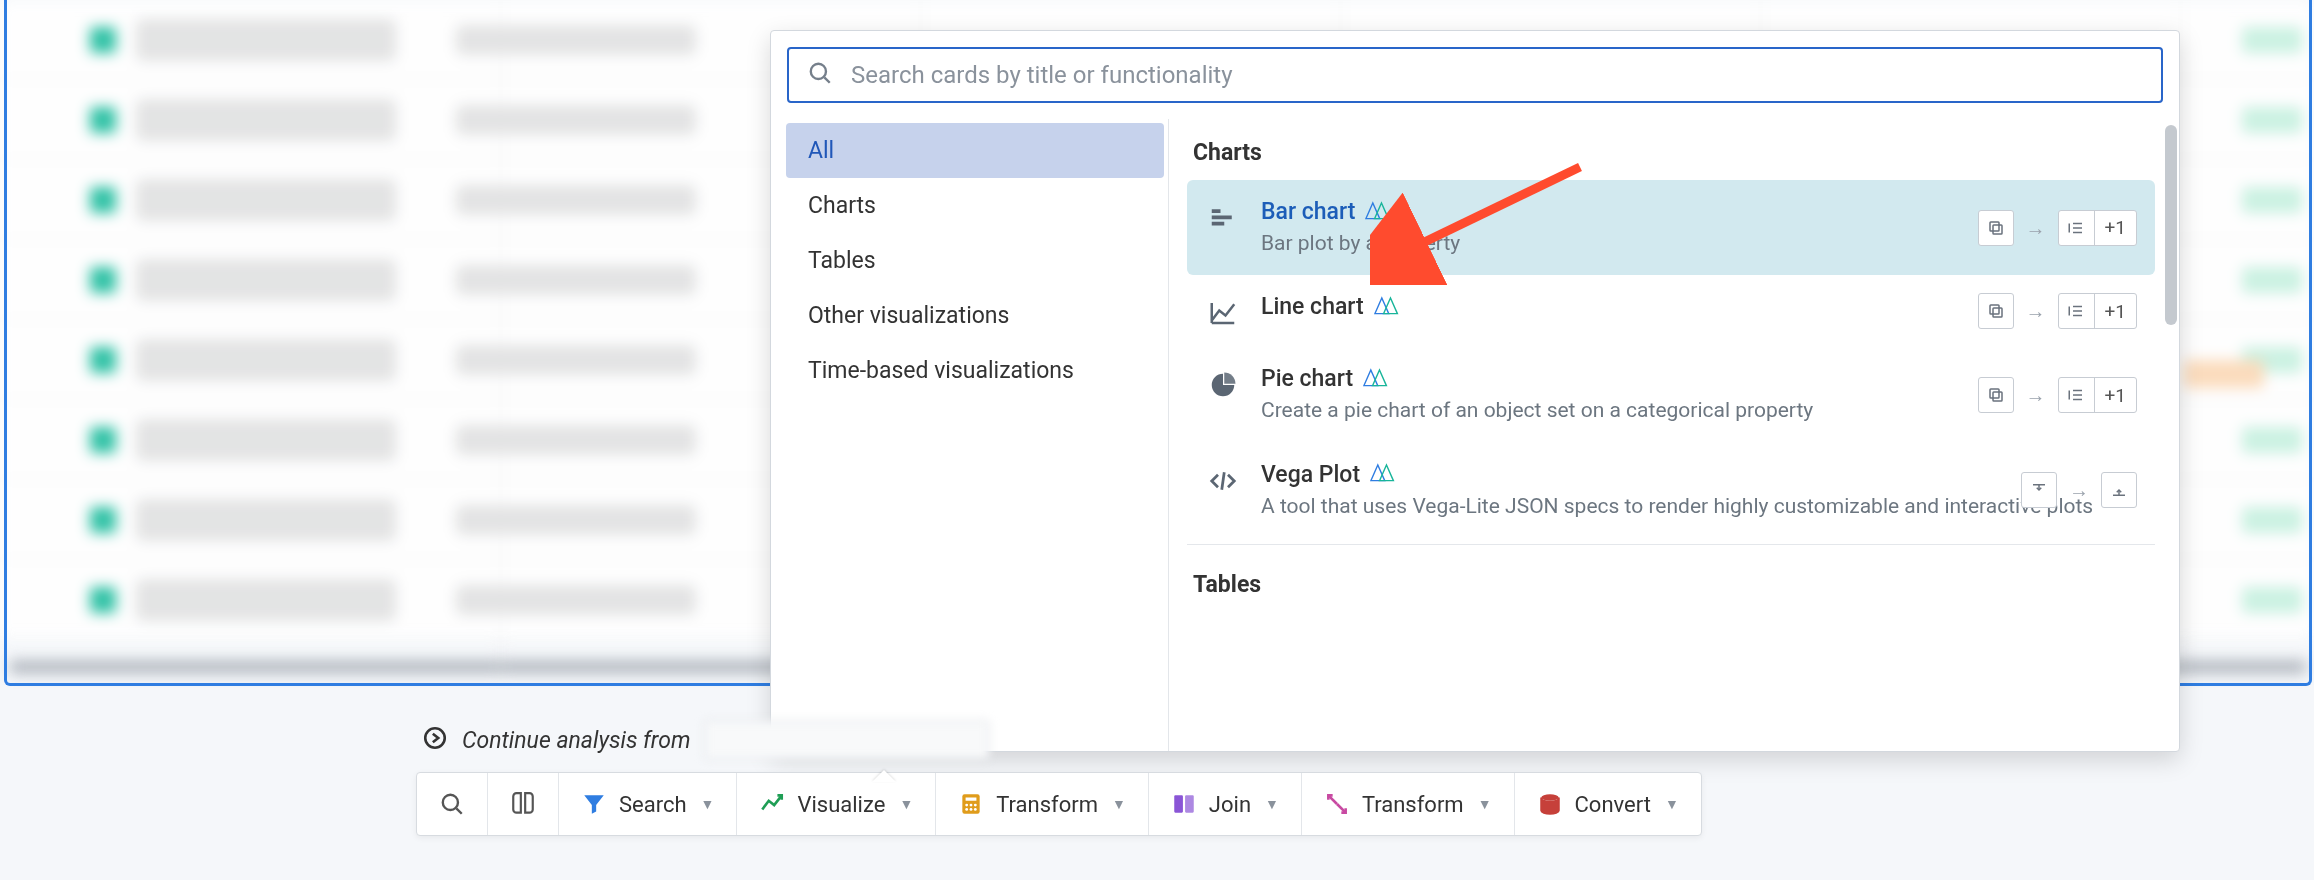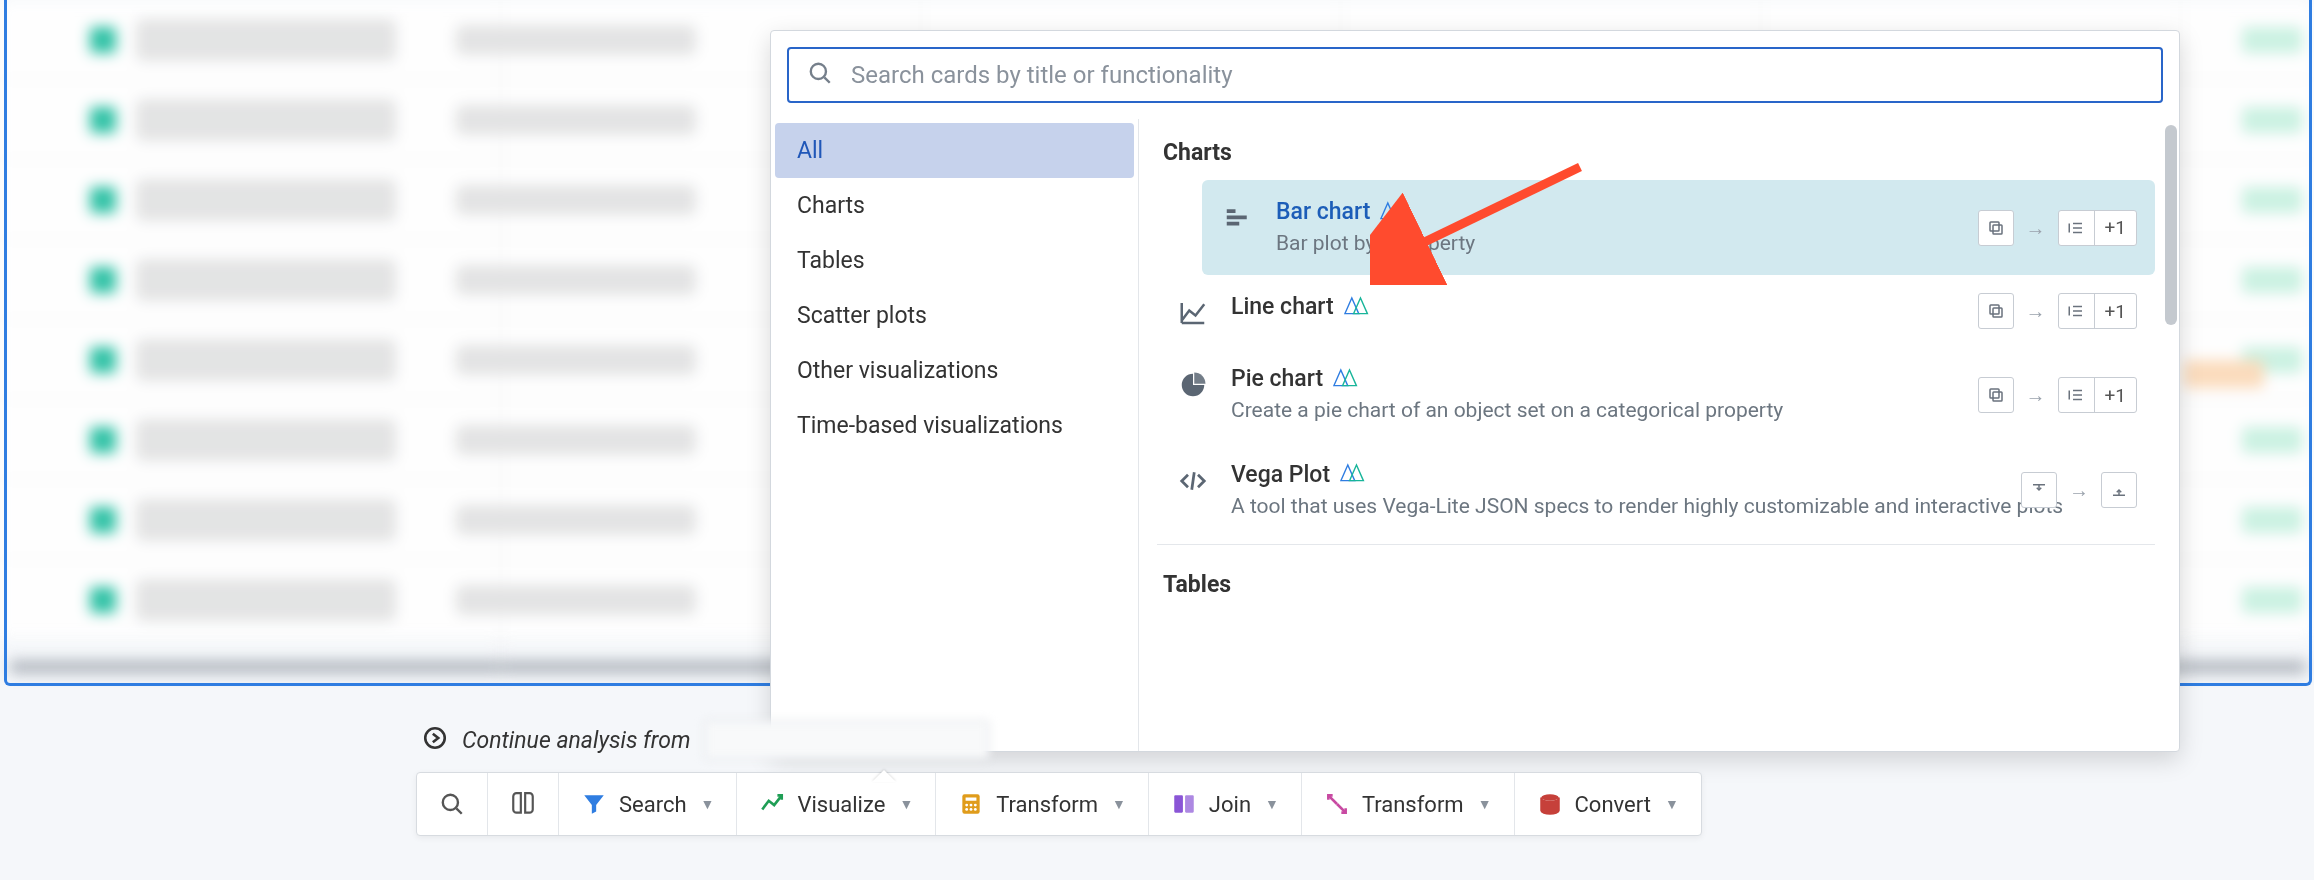--- a/index.html
+++ b/index.html
@@ -31,35 +31,35 @@
     border: 2px solid #2965c9; border-radius: 4px;
     padding: 0 18px; gap: 18px;
   }
   .search-box svg { width: 26px; height: 26px; stroke:#757f8b; }
   .search-input {
     border: none; outline: none; flex: 1; font-size: 24px; color:#333; background:transparent;
   }
   .search-input::placeholder { color: #8a929c; }
 
   .popup-body { display: flex; flex: 1; min-height: 0; }
-  .sidebar { width: 368px; border-right: 1px solid #e3e6ea; padding-top: 4px; }
+  .sidebar { width: 398px; border-right: 1px solid #e3e6ea; padding-top: 4px; padding-left: 11px; }
   .side-item {
     padding: 14px 22px; font-size: 23px; color: #333; cursor: pointer;
     border-radius: 4px; margin: 0 4px;
   }
   .side-item.active { background: #c6d2ec; color: #2057b8; }
 
   .results { flex: 1; overflow-y: auto; position: relative; padding: 0 24px 0 18px; }
   .section-title { font-size: 23px; font-weight: 700; color: #333; padding: 20px 6px 14px; }
 
   .card {
     display: flex; align-items: flex-start; padding: 18px 20px; border-radius: 6px; gap: 22px;
     position: relative; cursor:pointer;
   }
-  .card.selected { background: #d2e9ef; margin-left: 45px; }
+  .card.selected { background: #d2e9ef; }
   .card-icon { width: 32px; height: 32px; display:flex; align-items:center; justify-content:center; margin-top:4px;}
   .card-icon svg { width: 30px; height: 30px; }
   .card-body { flex: 1; min-width:0; }
   .card-title-row { display: flex; align-items: center; gap: 10px; }
   .card-title { font-size: 23px; font-weight: 500; color:#333; }
   .card.selected .card-title { color: #1c5db8; }
   .card-desc { font-size: 21px; color: #6c7680; margin-top: 4px; line-height:1.35; }
   .overlap-ic { width:26px; height:22px; }
 
   .card-actions { position:absolute; right:18px; top:50%; transform:translateY(-50%); display:flex; align-items:center; gap:12px;}
@@ -165,21 +165,20 @@
           </svg>
       </span>
       <input class="search-input" placeholder="Search cards by title or functionality" style="">
     </div>
   </div>
   <div class="popup-body">
     <div class="sidebar">
       <div class="side-item active">All</div>
       <div class="side-item">Charts</div>
       <div class="side-item">Tables</div>
-      <div class="side-item">Scatter plots</div>
       <div class="side-item">Other visualizations</div>
       <div class="side-item">Time-based visualizations</div>
     </div>
     <div class="results">
       <div class="results-scroll"></div>
       <div class="section-title">Charts</div>
 
       <div class="card selected">
         <span class="card-icon">
           <svg viewBox="0 0 24 24" fill="#5b6673">

